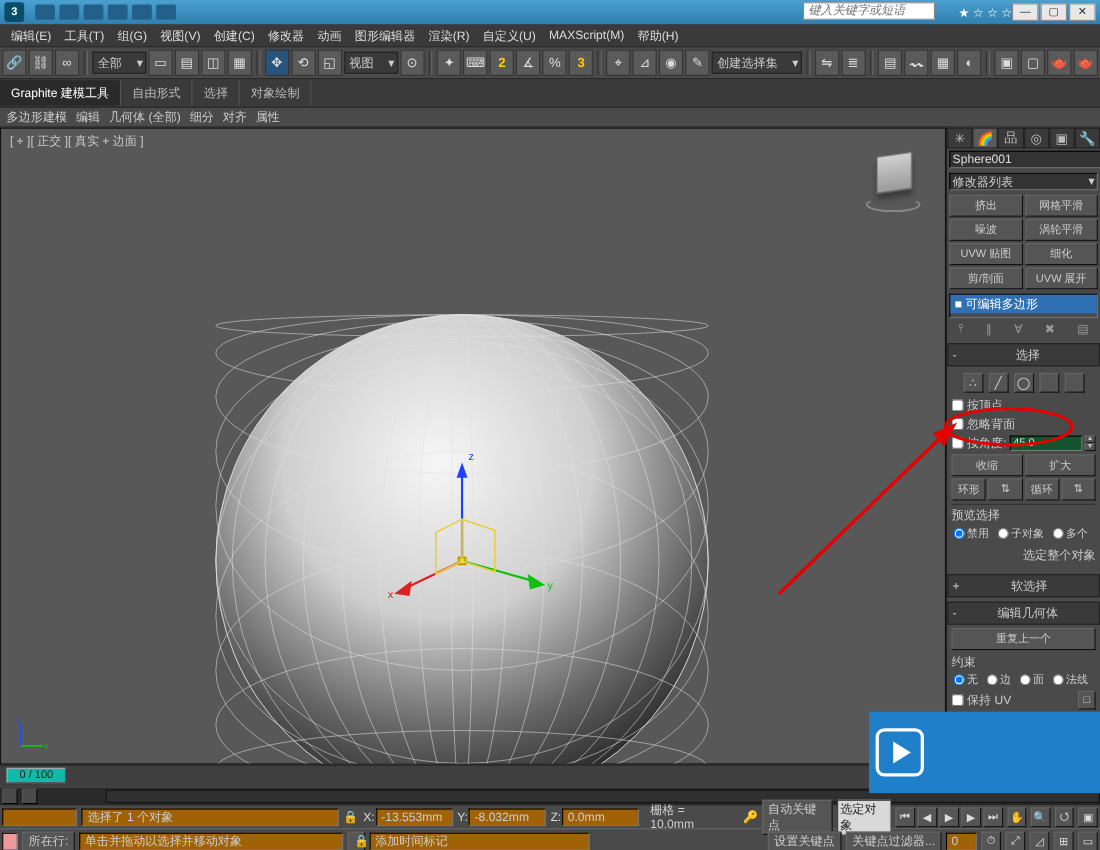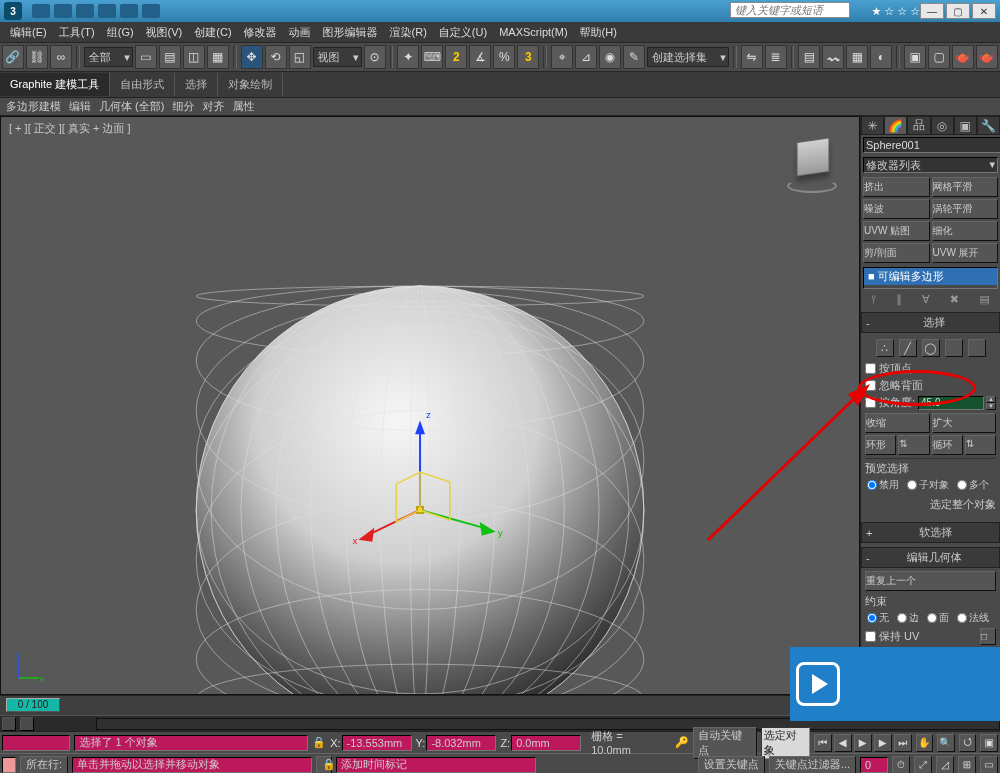--- a/index.html
+++ b/index.html
@@ -42,21 +42,21 @@
 
 
 .cp-tabrow{display:flex;height:24px;background:#3a3a3a;}
 .cp-tab{flex:1;border:1px solid #222;display:flex;align-items:center;justify-content:center;color:#bbb;font-size:12px;}
 .cp-tab.active{background:#5a5a5a;}
 .cp-name{display:flex;align-items:center;padding:2px;gap:2px;}
 .cp-name input{flex:1;background:#333;border:1px inset #222;color:#ddd;height:16px;padding:0 2px;font-size:11px;}
 .cp-mod{background:#333;border:1px inset #222;margin:2px;height:16px;color:#ccc;padding:0 2px;position:relative;}
 .cp-mod:after{content:"▾";position:absolute;right:2px;}
 .cp-btngrid{display:grid;grid-template-columns:1fr 1fr;gap:2px;padding:2px;}
-.cp-btn{background:#555;border:1px outset #666;color:#ccc;text-align:left;padding:2px 0;font-size:10px;}
+.cp-btn{background:#555;border:1px outset #666;color:#ccc;text-align:center;padding:2px 0;font-size:10px;}
 .cp-stack{margin:2px;height:72px;background:#484848;border:1px inset #222;}
 .cp-stack .sel{background:#2f6fb3;color:#fff;padding:1px 4px;font-size:11px;}
 .cp-tools{display:flex;justify-content:space-around;padding:2px 0;color:#999;}
 .rollout-head{background:#3a3a3a;border:1px solid #222;padding:2px 4px;display:flex;align-items:center;color:#ccc;font-size:11px;margin-top:4px;}
 .rollout-head .dash{margin-right:4px;}
 .rollout-body{padding:3px 4px;font-size:11px;color:#ccc;}
 .subobj-row{display:flex;gap:5px;justify-content:center;padding:3px;}
 .subobj{width:18px;height:18px;border:1px outset #666;background:#555;display:flex;align-items:center;justify-content:center;}
 .chk{display:flex;align-items:center;gap:3px;padding:1px 0;}
 .chk input{margin:0;width:11px;height:11px;}
@@ -73,21 +73,21 @@
 
 #timeslider{height:20px;background:#3f3f3f;border-top:1px solid #222;position:relative;}
 #slknob{position:absolute;left:6px;top:2px;width:54px;height:14px;background:#14b8a6;border:1px outset #aaa;text-align:center;font-size:10px;color:#222;}
 #trackbar{height:16px;background:#2a2a2a;border-top:1px solid #555;display:flex;align-items:center;}
 #trackbar .tk{flex:1;height:12px;background:#303030;margin-left:60px;border:1px solid #111;}
 #trackbar .tbtnsm{width:14px;height:14px;background:#4a4a4a;border:1px outset #555;margin:0 2px;}
 
 
 #status1{height:22px;background:#4a4a4a;border-top:1px solid #222;display:flex;align-items:center;padding:0 2px;gap:4px;font-size:11px;}
 #status2{height:22px;background:#4a4a4a;border-top:1px solid #666;display:flex;align-items:center;padding:0 2px;gap:4px;font-size:11px;}
-.statfield{background:#be185d;border:1px inset #222;color:#ccc;height:16px;padding:0 4px;display:flex;align-items:center;}
+.statfield{background:#a16207;border:1px inset #222;color:#ccc;height:16px;padding:0 4px;display:flex;align-items:center;}
 .statbtn{background:#555;border:1px outset #666;color:#ccc;height:18px;padding:0 5px;display:flex;align-items:center;}
 .lock{color:#dda;}
 .coord{display:flex;align-items:center;gap:1px;}
 .coord .lbl{color:#ddd;}
 #autokey{background:#555;border:1px outset #666;padding:0 4px;}
 #selkey{background:#d9d9d9;color:#222;border:1px inset #888;padding:0 2px;}
 .plbtn{width:18px;height:18px;background:#555;border:1px outset #666;display:flex;align-items:center;justify-content:center;color:#ddd;font-size:10px;}
 
 
 #viewcube{position:absolute;right:18px;top:18px;width:56px;height:56px;}

